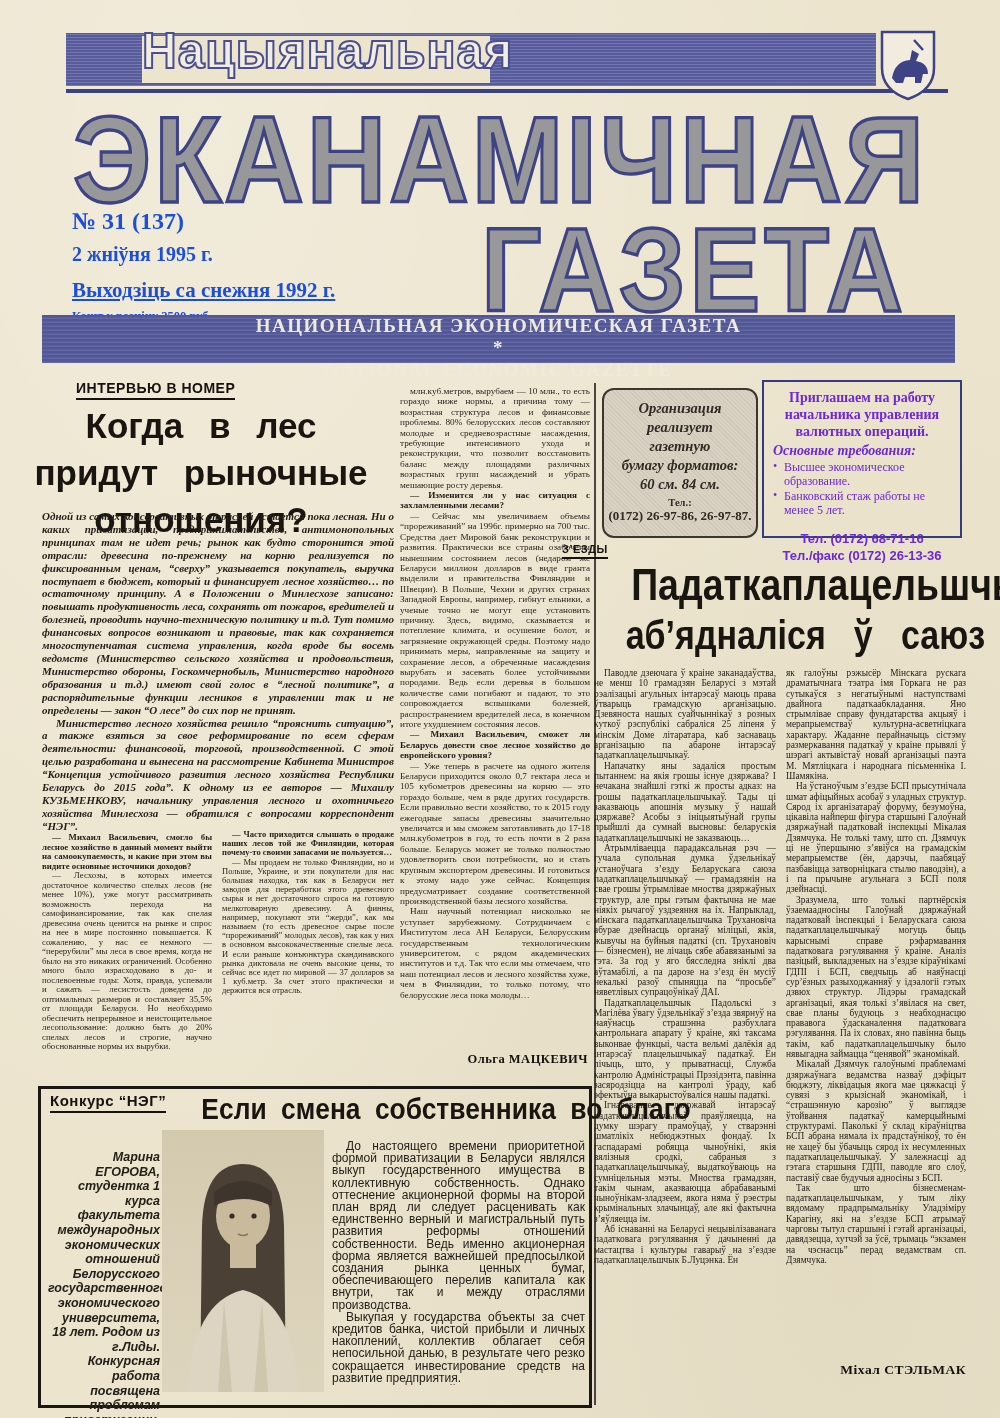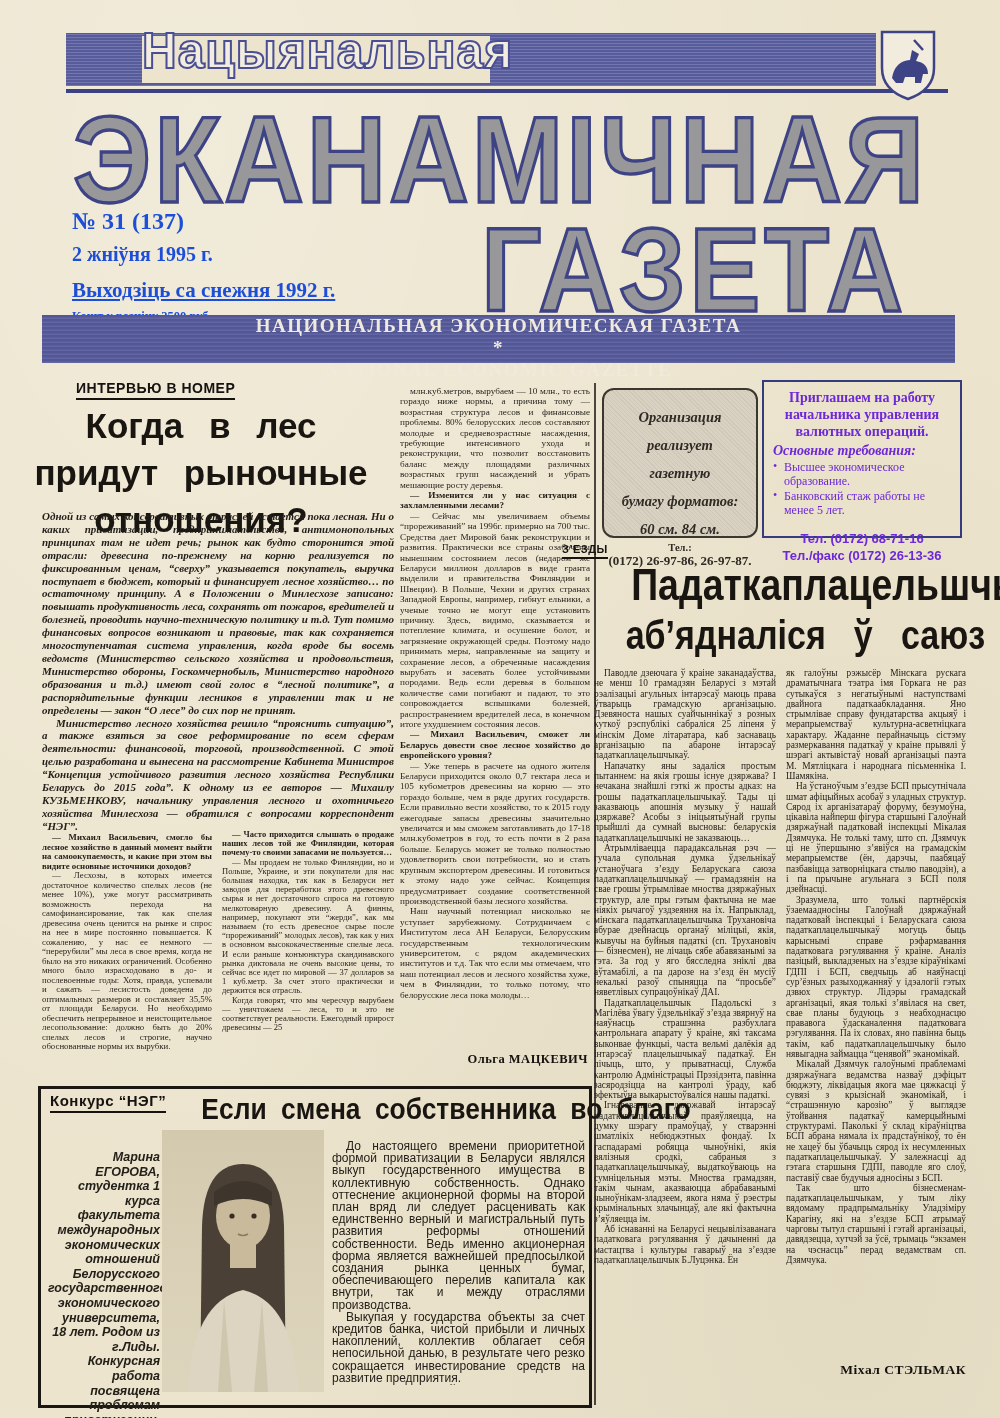--- a/index.html
+++ b/index.html
@@ -68,21 +68,21 @@
   .q{font-weight:bold;}
   .byline{font-weight:bold;font-size:12.5px;letter-spacing:.5px;text-align:right;color:#15120f;}
   .v-rule{left:594px;top:383px;width:2px;height:1022px;background:#4a4540;}
   
   .paper-ad{
     left:602px;top:388px;width:156px;height:150px;border:2px solid #3a372f;border-radius:12px;
     background:#d7d0bf;
     background-image:repeating-linear-gradient(45deg,rgba(0,0,0,.04) 0 1px,rgba(255,255,255,.05) 1px 3px);
     text-align:center;box-sizing:border-box;padding-top:9px;color:#2e2a24;
   }
-  .paper-ad .l{font-style:italic;font-weight:bold;font-size:14.5px;line-height:19px;margin-top:9px;}
+  .paper-ad .l{font-style:italic;font-weight:bold;font-size:14.5px;line-height:19px;}
   .paper-ad .tel-label{font-weight:bold;font-size:10.5px;margin-top:3px;}
   .paper-ad .tel-nums{font-weight:bold;font-size:13px;}
   .job-ad{
     left:762px;top:380px;width:200px;height:158px;border:2.5px solid #343b7e;
     box-sizing:border-box;padding:7px 9px;color:#6d28d9;
   }
   .job-ad .t{font-weight:bold;font-size:14px;line-height:17px;text-align:center;}
   .job-ad .req{font-weight:bold;font-style:italic;font-size:14px;margin-top:3px;}
   .job-ad li{font-size:12px;line-height:13.5px;margin:2px 0 0 0;list-style:none;position:relative;padding-left:11px;}
   .job-ad li .b{position:absolute;left:0;top:-1px;}
@@ -158,21 +158,20 @@
 </div>
 
 <div class="abs bodycol" style="left:42px;top:833px;width:170px;height:247px;font-size:8.8px;line-height:9.5px;">
   <p class="q">— Михаил Васильевич, смогло бы лесное хозяйство в данный момент выйти на самоокупаемость, и какие при этом вы видите основные источники доходов?</p>
   <p>— Лесхозы, в которых имеется достаточное количество спелых лесов (не менее 10%), уже могут рассматривать возможность перехода на самофинансирование, так как спелая древесина очень ценится на рынке и спрос на нее в мире постоянно повышается. К сожалению, у нас ее немного — “перерубили” мы леса в свое время, когда не было на это никаких ограничений. Особенно много было израсходовано в до- и послевоенные годы: Хотя, правда, успевали и сажать — лесистость доведена до оптимальных размеров и составляет 35,5% от площади Беларуси. Но необходимо обеспечить непрерывное и неистощительное лесопользование: должно быть до 20% спелых лесов и строгие, научно обоснованные нормы их вырубки.</p>
 </div>
 
 <div class="abs bodycol" style="left:222px;top:830px;width:172px;height:252px;font-size:8.5px;line-height:9.2px;">
   <p class="q">— Часто приходится слышать о продаже наших лесов той же Финляндии, которая почему-то своими запасами не пользуется…</p>
   <p>— Мы продаем не только Финляндии, но и Польше, Украине, и эти покупатели для нас большая находка, так как в Беларуси нет заводов для переработки этого древесного сырья и нет достаточного спроса на готовую мелкотоварную древесину. А финны, например, покупают эти “жерди”, как мы называем (то есть древесное сырье после “прореживаний” молодых лесов), так как у них в основном высококачественные спелые леса. И если раньше конъюнктура скандинавского рынка диктовала не очень высокие цены, то сейчас все идет по мировой — 37 долларов за 1 куб.метр. За счет этого практически и держится вся отрасль.</p>
-  <p>Когда говорят, что мы чересчур вырубаем — уничтожаем — леса, то и это не соответствует реальности. Ежегодный прирост древесины — 25</p>
 </div>
 
 <div class="abs bodycol" style="left:400px;top:386px;width:190px;height:660px;font-size:9.2px;line-height:10.4px;">
   <p>млн.куб.метров, вырубаем — 10 млн., то есть гораздо ниже нормы, а причина тому — возрастная структура лесов и финансовые проблемы. 80% белорусских лесов составляют молодые и средневозрастные насаждения, требующие интенсивного ухода и реконструкции, что позволит восстановить баланс между площадями различных возрастных групп насаждений и убрать мешающие росту деревья.</p>
   <p class="q">— Изменится ли у нас ситуация с захламленными лесами?</p>
   <p>— Сейчас мы увеличиваем объемы “прореживаний” на 1996г. примерно на 700 тыс. Средства дает Мировой банк реконструкции и развития. Практически все страны озабочены нынешним состоянием лесов (недаром же Беларуси миллион долларов в виде гранта выделили и правительства Финляндии и Швеции). В Польше, Чехии и других странах Западной Европы, например, гибнут ельники, а ученые точно не могут еще установить причину. Здесь, видимо, сказывается и потепление климата, и осушение болот, и загрязнение окружающей среды. Поэтому надо принимать меры, направленные на защиту и сохранение лесов, а обреченные насаждения вырубать и засевать более устойчивыми породами. Ведь если деревья в большом количестве сами погибают и падают, то это сопровождается вспышками болезней, распространением вредителей леса, в конечном итоге ухудшением состояния лесов.</p>
   <p class="q">— Михаил Васильевич, сможет ли Беларусь довести свое лесное хозяйство до европейского уровня?</p>
   <p>— Уже теперь в расчете на одного жителя Беларуси приходится около 0,7 гектара леса и 105 кубометров древесины на корню — это гораздо больше, чем в ряде других государств. Если правильно вести хозяйство, то к 2015 году ежегодные запасы древесины значительно увеличатся и мы сможем заготавливать до 17-18 млн.кубометров в год, то есть почти в 2 раза больше. Беларусь может не только полностью удовлетворить свои потребности, но и стать крупным экспортером древесины. И готовиться к этому надо уже сейчас. Концепция предусматривает создание соответственной производственной базы лесного хозяйства.</p>
   <p>Наш научный потенциал нисколько не уступает зарубежному. Сотрудничаем с Институтом леса АН Беларуси, Белорусским государственным технологическим университетом, с рядом академических институтов и т.д. Так что если мы отмечаем, что наш потенциал лесов и лесного хозяйства хуже, чем в Финляндии, то только потому, что белорусские леса пока молоды…</p>
 </div>

